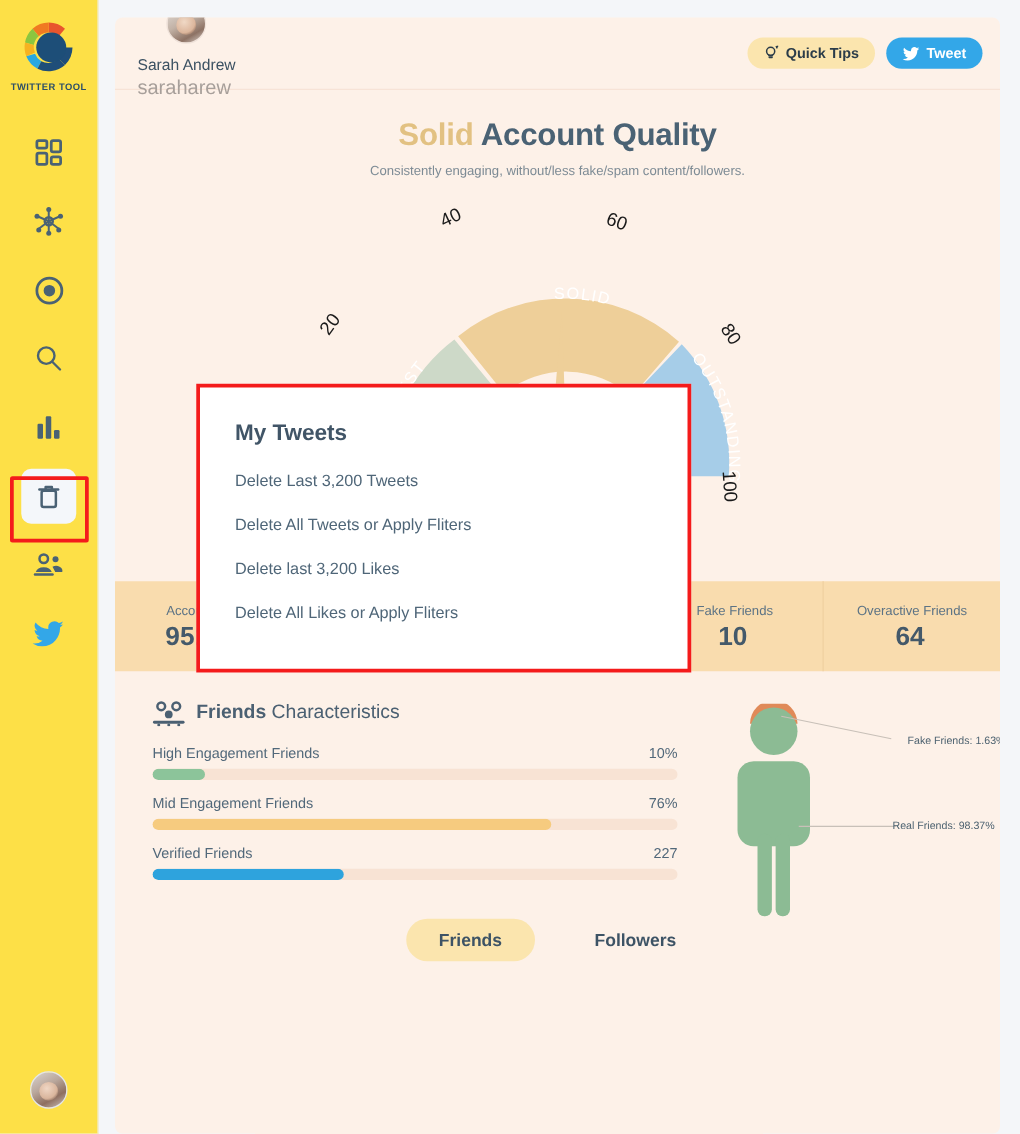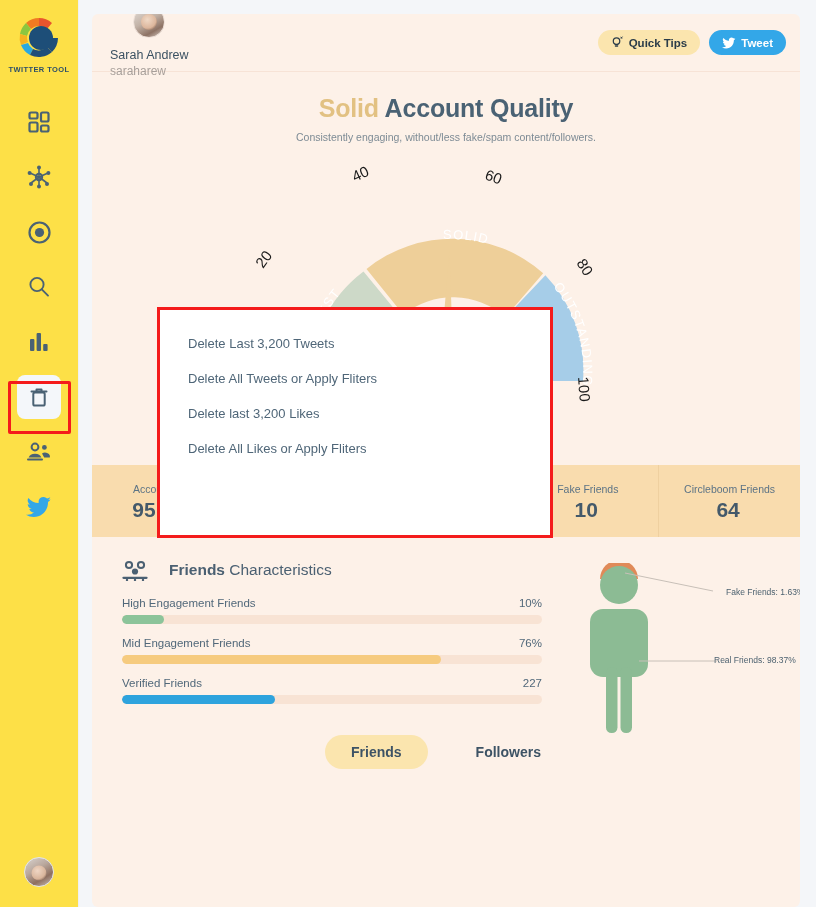--- a/index.html
+++ b/index.html
@@ -72,21 +72,21 @@
     width: 32px; height: 32px; border-radius: 50%; overflow:hidden; position:relative;
     background: linear-gradient(150deg,#e4ded9 0%,#c2b2a6 45%,#8d7264 75%,#ddd5cf 100%);
     border: 1px solid #efe2da;
   }
   .user-avatar .face {
     position:absolute; left:50%; top:52%; transform:translate(-50%,-50%);
     width:16px; height:16px; border-radius:50%;
     background: radial-gradient(circle at 40% 35%, #f0d9c6 0%, #dcb69c 60%, #56392c 100%);
   }
   .user-name { font-size: 12.5px; color: #3b5162; font-weight: 400; line-height: 1.25; }
-  .user-handle { font-size: 12px; color: #a79f9a; line-height: 1.3; }
+  .user-handle { font-size: 16px; color: #a79f9a; line-height: 1.3; }
   .head-actions { margin-left: auto; display: flex; align-items: center; gap: 9px; }
   .btn {
     display: inline-flex; align-items: center; gap: 5px;
     border: none; border-radius: 14px; cursor: pointer;
     font-family: "Liberation Sans", sans-serif;
     height: 25px; padding: 0 13px;
   }
   .btn-tips { background: #fbe5ae; color: #2b3c49; font-size: 11.5px; font-weight: 600; }
   .btn-tweet { background: #33a7e8; color: #ffffff; font-size: 11.5px; font-weight: 600; }
 
@@ -114,21 +114,21 @@
     justify-content: center; border-right: 1px solid #efd0a0;
   }
   .stat:last-child { border-right: none; }
   .stat-label { font-size: 10.5px; color: #5c7385; margin-bottom: 4px; }
   .stat-value { font-size: 21px; font-weight: 700; color: #44596a; line-height: 1; }
   .stat-unit { font-size: 10.5px; font-weight: 400; color: #6f8494; margin-left: 3px; }
 
   
   .charac { padding: 22px 26px 0 30px; display: flex; }
   .charac-left { width: 420px; }
-  .charac-head { display: flex; align-items: center; gap: 21px; margin-bottom: 16px; }
+  .charac-head { display: flex; align-items: center; gap: 9px; margin-bottom: 16px; }
   .charac-title { font-size: 15.5px; color: #4b6072; }
   .charac-title b { font-weight: 700; }
   .charac-title span { font-weight: 400; color: #5e7policy; }
   .bar-row { margin-bottom: 13px; }
   .bar-top { display: flex; justify-content: space-between; align-items: baseline; margin-bottom: 6px; }
   .bar-name { font-size: 11.5px; color: #51687a; }
   .bar-val { font-size: 11.5px; color: #51687a; }
   .bar-track { height: 9px; border-radius: 5px; background: #f8e3d4; overflow: hidden; }
   .bar-fill { height: 100%; border-radius: 5px; }
 
@@ -349,21 +349,21 @@
         </div>
         <div class="stat">
           <div class="stat-label">Inactive Friends</div>
           <div class="stat-value"><span>80</span><span class="stat-unit"></span></div>
         </div>
         <div class="stat">
           <div class="stat-label">Fake Friends</div>
           <div class="stat-value"><span>10</span><span class="stat-unit"></span></div>
         </div>
         <div class="stat">
-          <div class="stat-label">Circleboom Friends</div>
+          <div class="stat-label">Overactive Friends</div>
           <div class="stat-value"><span>64</span><span class="stat-unit"></span></div>
         </div>
       </div>
 
       <div class="charac">
         <div class="charac-left">
           <div class="charac-head">
             <svg width="26" height="22" viewBox="0 0 26 22">
               <circle cx="7" cy="6" r="3.1" fill="none" stroke="#4b6072" stroke-width="2"></circle>
               <circle cx="19" cy="6" r="3.1" fill="none" stroke="#4b6072" stroke-width="2"></circle>
@@ -426,20 +426,21 @@
       </div>
 
       <div class="tabs">
         <div class="tab active">Friends</div>
         <div class="tab inactive">Followers</div>
       </div>
 
     </div>
 
     <div class="popup">
+      <div class="popup-title">My Tweets</div>
       <div class="popup-item">Delete Last 3,200 Tweets</div>
       <div class="popup-item">Delete All Tweets or Apply Fliters</div>
       <div class="popup-item">Delete last 3,200 Likes</div>
       <div class="popup-item">Delete All Likes or Apply Fliters</div>
     </div>
 
   </div>
 </div>
 
 </body></html>

